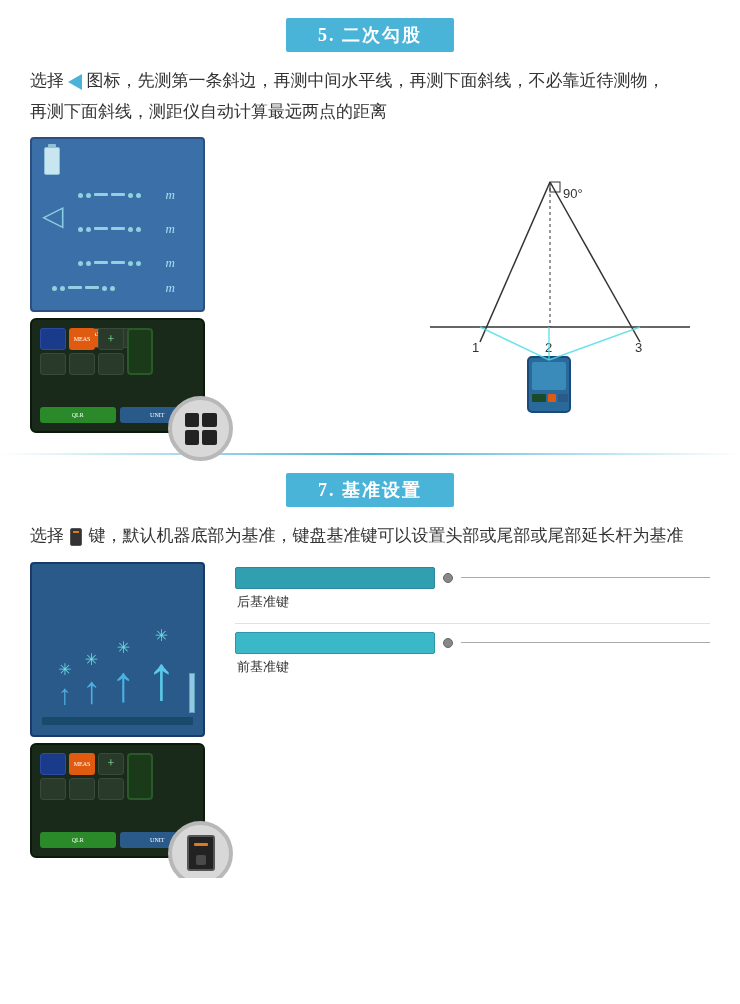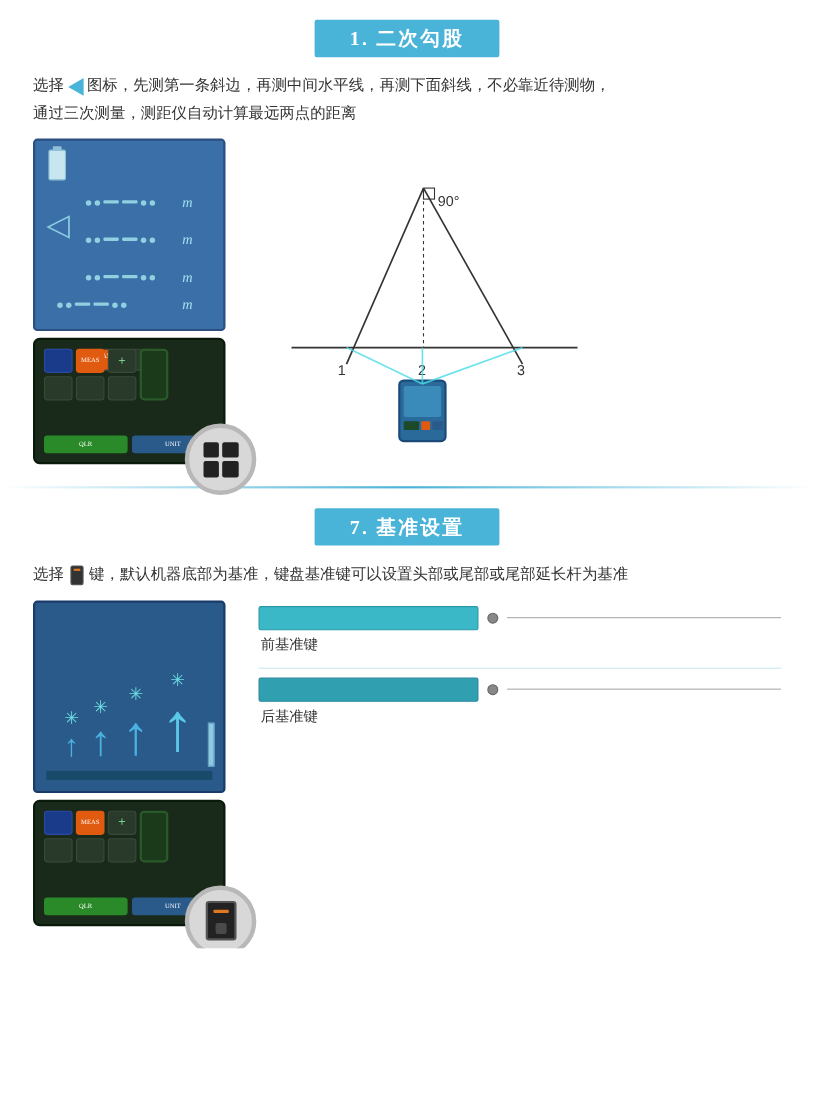--- a/index.html
+++ b/index.html
@@ -24,21 +24,21 @@
       font-weight: bold;
       padding: 5px 32px;
       letter-spacing: 2px;
       border-radius: 2px;
     }
 
     
     .desc-text {
       margin: 0 30px 10px 30px;
       line-height: 1.8;
-      font-size: 14px;
+      font-size: 17px;
       color: #333;
     }
 
     
     .section5-content {
       display: flex;
       flex-direction: row;
       margin: 10px 30px 20px 30px;
       gap: 20px;
       align-items: flex-start;
@@ -157,21 +157,21 @@
     .grid-cell {
       background: #222;
       border-radius: 2px;
     }
 
     
     .diagram-wrap {
       flex: 1;
       display: flex;
       align-items: flex-start;
-      justify-content: flex-start;
+      justify-content: flex-end;
       padding-top: 10px;
     }
 
     
     .pythagorean-svg {
       width: 320px;
       height: 280px;
     }
 
     
@@ -380,28 +380,28 @@
       width: 6px;
       height: 2px;
       background: #e07820;
     }
 
   </style>
 </head>
 <body>
 
 <div class="section-header">
-  <div class="section-title-box">1.  二次勾股</div>
+  <div class="section-title-box">5.  二次勾股</div>
 </div>
 
 <div class="desc-text">
   <span>选择</span>
   <span class="tri-icon"></span>
   <span>图标，先测第一条斜边，再测中间水平线，再测下面斜线，不必靠近待测物，</span><br>
-  <span>通过三次测量，测距仪自动计算最远两点的距离</span>
+  <span>再测下面斜线，测距仪自动计算最远两点的距离</span>
 </div>
 
 <div class="section5-content">
 
   <div class="device-screen-wrap">
 
     <div class="device-screen">
       <div class="screen-battery"></div>
       <div class="screen-arrow">◁</div>
 
@@ -589,32 +589,32 @@
         <div style="flex:1; height:16px; background:#2a8a2a; border-radius:3px; font-size:6px; color:#fff; display:flex; align-items:center; justify-content:center;">QLR</div>
         <div style="flex:1; height:16px; background:#2a5a8a; border-radius:3px; font-size:6px; color:#fff; display:flex; align-items:center; justify-content:center;">UNIT</div>
       </div>
     </div>
   </div>
 
   <div class="section6-right">
 
     <div class="ref-item">
       <div class="ref-bar-wrap">
-        <div style="width:200px; height:22px; background:#3ab8c8; border-radius:2px; border:1px solid #2a98a8; position:relative;">
+        <div style="width:200px; height:22px; background:#30a0b0; border-radius:2px; border:1px solid #2a88a0; position:relative;">
         </div>
         <div class="ref-bar-dot"></div>
         <div style="flex:1; height:1px; background:#aaa;"></div>
       </div>
+      <div class="ref-label">后基准键</div>
+    </div>
+
+    <div class="ref-item">
+      <div class="ref-bar-wrap">
+        <div style="width:200px; height:22px; background:#3ab8c8; border-radius:2px; border:1px solid #2a98a8; position:relative;">
+        </div>
+        <div class="ref-bar-dot"></div>
+        <div style="flex:1; height:1px; background:#aaa;"></div>
+      </div>
       <div class="ref-label">前基准键</div>
     </div>
 
-    <div class="ref-item">
-      <div class="ref-bar-wrap">
-        <div style="width:200px; height:22px; background:#30a0b0; border-radius:2px; border:1px solid #2a88a0; position:relative;">
-        </div>
-        <div class="ref-bar-dot"></div>
-        <div style="flex:1; height:1px; background:#aaa;"></div>
-      </div>
-      <div class="ref-label">后基准键</div>
-    </div>
-
   </div>
 </div>
 
 </body></html>

